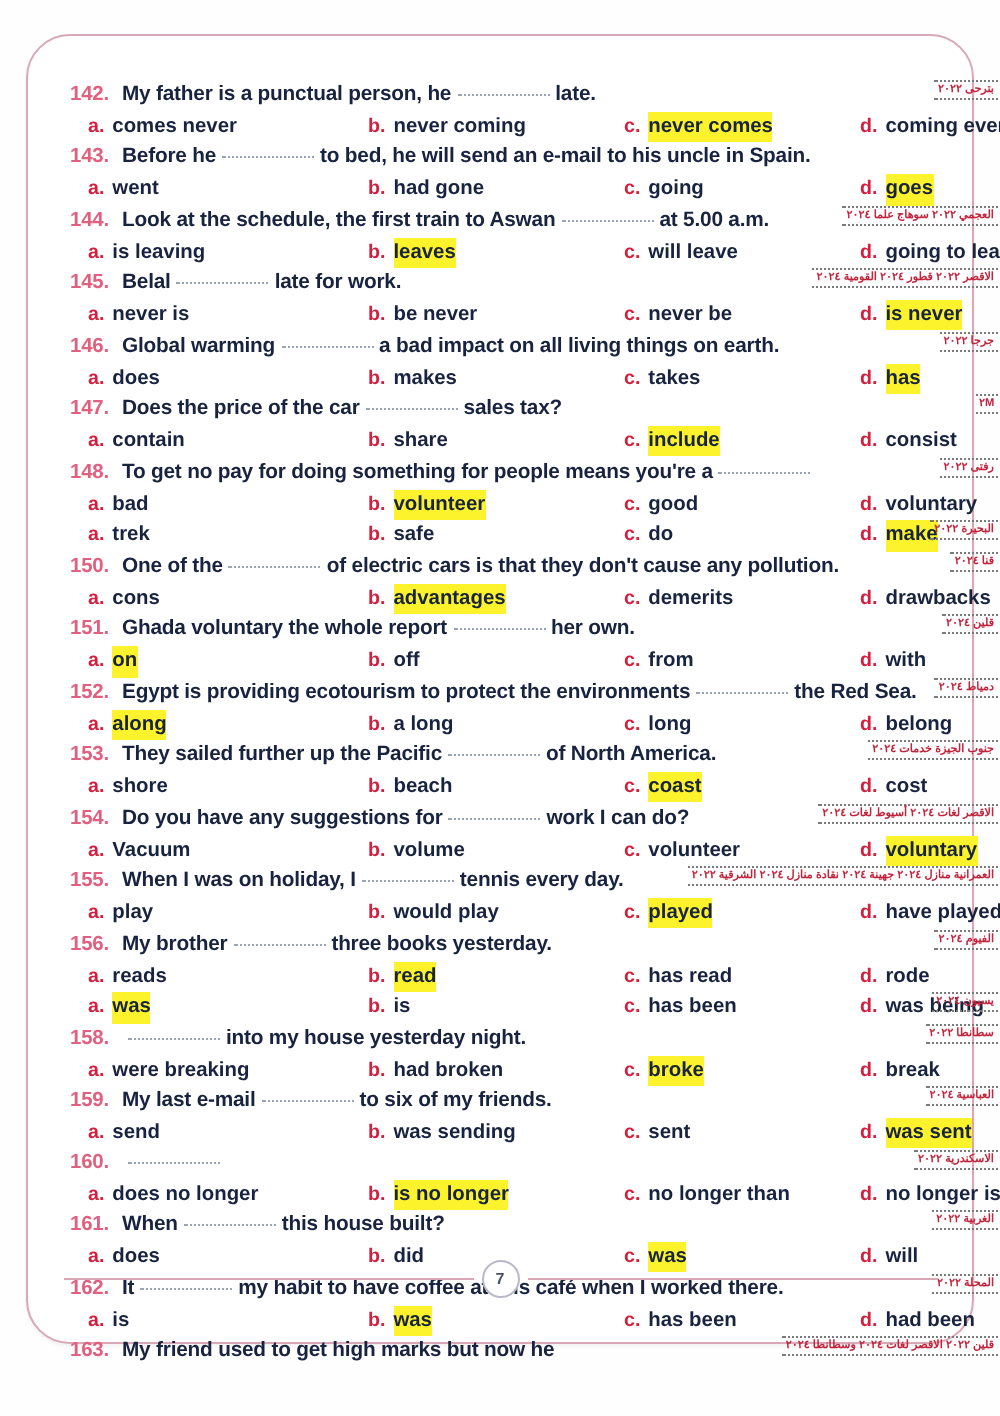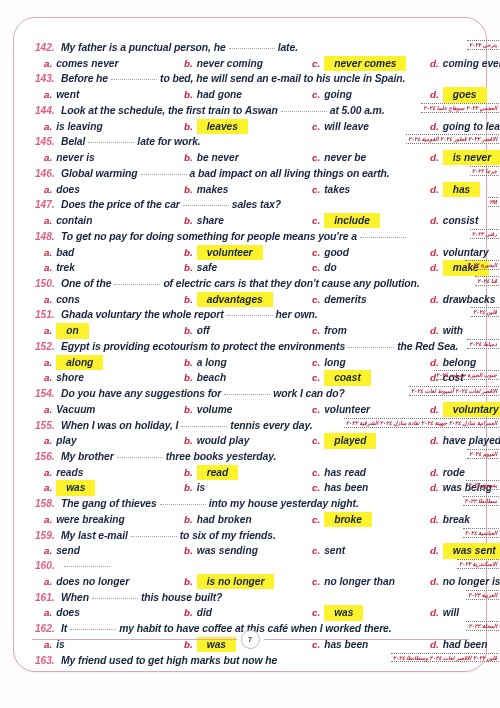--- a/index.html
+++ b/index.html
@@ -41,21 +41,20 @@
     left: 20px;
     top: 22px;
     width: 465px;
     box-sizing: border-box;
   }
 
   
   .q {
     position: relative;
     margin-bottom: 0px;
-    font-style: italic;
   }
 
   .stem {
     display: flex;
     align-items: baseline;
     white-space: nowrap;
     font-size: 10.4px;
     font-weight: bold;
     color: #18243f;
     line-height: 1.45;
@@ -125,21 +124,21 @@
     font-weight: bold;
     margin-right: 4px;
     font-size: 9.8px;
   }
   .otext {
     color: #18243f;
     font-weight: bold;
   }
   .otext.hl {
     background: #fcf32c;
-    padding: 0 10px;
+    padding: 0 0;
     box-decoration-break: clone;
   }
 
   
   .pagenum-wrap {
     position: absolute;
     left: 0;
     right: 0;
     bottom: 22px;
     display: flex;
@@ -457,20 +456,26 @@
               <span class="letter">c.</span>
               <span class="otext">long</span>
             </span>
             <span class="opt c4">
               <span class="letter">d.</span>
               <span class="otext">belong</span>
             </span>
           </div>
         </div>
         <div class="q">
+          <div class="stem">
+            <span class="qnum">153.</span>
+            <span class="stemtext">They sailed further up the Pacific</span>
+            <span class="gap"></span>
+            <span class="stemtext">of North America.</span>
+          </div>
           <div class="tag">جنوب الجيزة خدمات ٢٠٢٤</div>
           <div class="opts">
             <span class="opt c1">
               <span class="letter">a.</span>
               <span class="otext">shore</span>
             </span>
             <span class="opt c2">
               <span class="letter">b.</span>
               <span class="otext">beach</span>
             </span>
@@ -582,21 +587,20 @@
             </span>
             <span class="opt c4">
               <span class="letter">d.</span>
               <span class="otext">was being</span>
             </span>
           </div>
         </div>
         <div class="q">
           <div class="stem">
             <span class="qnum">158.</span>
-            <span class="stemtext">The gang of thieves</span>
             <span class="gap"></span>
             <span class="stemtext">into my house yesterday night.</span>
           </div>
           <div class="tag">سطانطا ٢٠٢٢</div>
           <div class="opts">
             <span class="opt c1">
               <span class="letter">a.</span>
               <span class="otext">were breaking</span>
             </span>
             <span class="opt c2">

